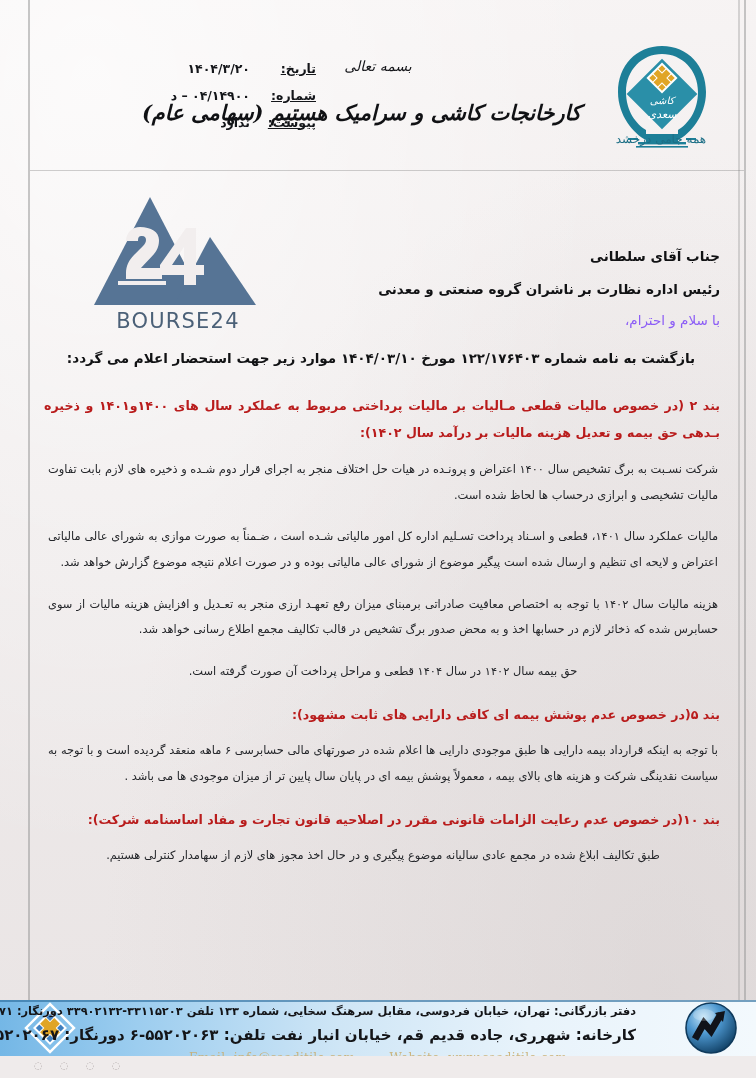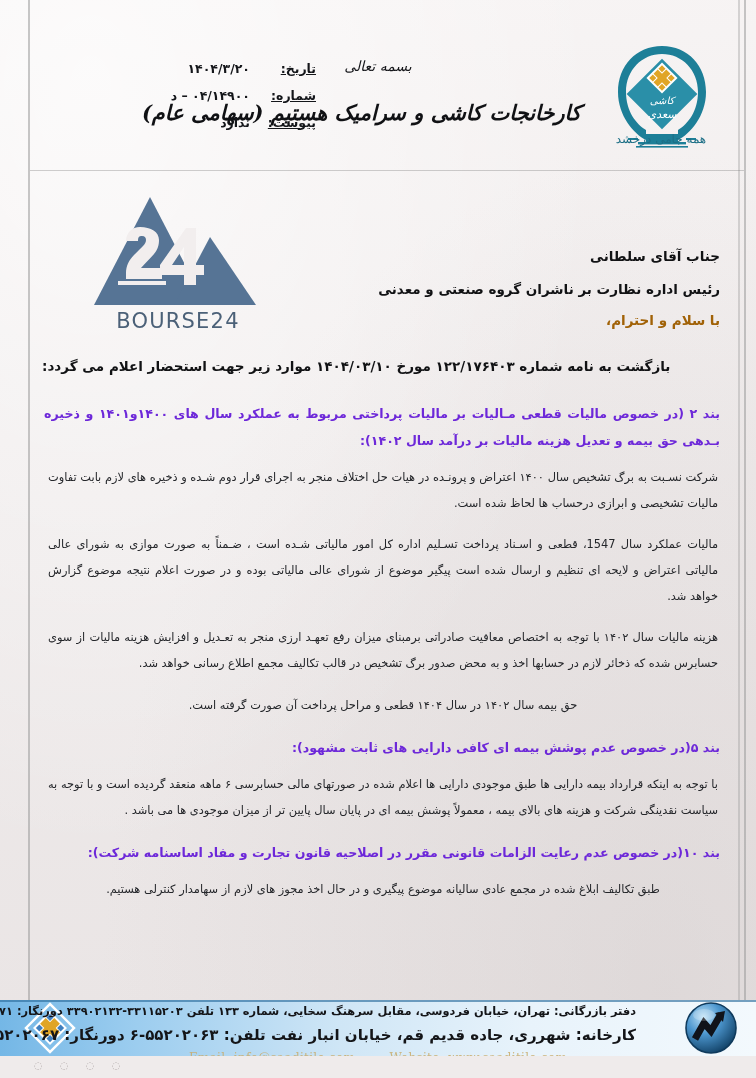--- a/index.html
+++ b/index.html
@@ -153,40 +153,40 @@
     font-size: 13.5px;
     font-weight: bold;
     line-height: 2.45;
     color: #111214;
     margin-bottom: 6px;
     padding-right: 6px;
   }
   .salutation {
     text-align: right;
     font-size: 13.5px;
-    font-weight: bold;
-    color: #a16207;
+    font-weight: normal;
+    color: #8b5cf6;
     padding-right: 6px;
-    margin-bottom: 26px;
+    margin-bottom: 18px;
   }
   .ref-line {
-    text-align: left;
+    text-align: center;
     font-size: 13.5px;
     font-weight: bold;
     color: #111214;
     padding-right: 6px;
     margin-bottom: 20px;
     line-height: 1.9;
   }
   .clause-heading {
     text-align: justify;
     text-align-last: right;
     font-size: 12.6px;
     font-weight: bold;
-    color: #6d28d9;
+    color: #b91c1c;
     line-height: 2.2;
     margin: 16px 6px 10px 2px;
   }
   .para {
     text-align: justify;
     text-align-last: right;
     font-size: 11.4px;
     font-weight: normal;
     color: #24262a;
     line-height: 2.25;
@@ -363,21 +363,21 @@
       <div>رئیس اداره نظارت بر ناشران گروه صنعتی و معدنی</div>
     </div>
 
     <div class="salutation">با سلام و احترام،</div>
 
     <div class="ref-line">بازگشت به نامه شماره ۱۲۲/۱۷۶۴۰۳ مورخ ۱۴۰۴/۰۳/۱۰ موارد زیر جهت استحضار اعلام می گردد:</div>
 
     <div>
       <div class="clause-heading">بند ۲ (در خصوص مالیات قطعی مـالیات بر مالیات پرداختی مربوط به عملکرد سال های ۱۴۰۰و۱۴۰۱ و ذخیره بـدهی حق بیمه و تعدیل هزینه مالیات بر درآمد سال ۱۴۰۲):</div>
       <div class="para">شرکت نسـبت به برگ تشخیص سال ۱۴۰۰ اعتراض و پرونـده در هیات حل اختلاف منجر به اجرای قرار دوم شـده و ذخیره های لازم بابت تفاوت مالیات تشخیصی و ابرازی درحساب ها لحاظ شده است.</div>
-      <div class="para">مالیات عملکرد سال 1547، قطعی و اسـناد پرداخت تسـلیم اداره کل امور مالیاتی شـده است ، ضـمناً به صورت موازی به شورای عالی مالیاتی اعتراض و لایحه ای تنظیم و ارسال شده است پیگیر موضوع از شورای عالی مالیاتی بوده و در صورت اعلام نتیجه موضوع گزارش خواهد شد.</div>
+      <div class="para">مالیات عملکرد سال ۱۴۰۱، قطعی و اسـناد پرداخت تسـلیم اداره کل امور مالیاتی شـده است ، ضـمناً به صورت موازی به شورای عالی مالیاتی اعتراض و لایحه ای تنظیم و ارسال شده است پیگیر موضوع از شورای عالی مالیاتی بوده و در صورت اعلام نتیجه موضوع گزارش خواهد شد.</div>
       <div class="para">هزینه مالیات سال ۱۴۰۲ با توجه به اختصاص معافیت صادراتی برمبنای میزان رفع تعهـد ارزی منجر به تعـدیل و افزایش هزینه مالیات از سوی حسابرس شده که ذخائر لازم در حسابها اخذ و به محض صدور برگ تشخیص در قالب تکالیف مجمع اطلاع رسانی خواهد شد.</div>
       <div class="para center-last">حق بیمه سال ۱۴۰۲ در سال ۱۴۰۴ قطعی و مراحل پرداخت آن صورت گرفته است.</div>
     </div>
 
     <div>
       <div class="clause-heading">بند ۵(در خصوص عدم پوشش بیمه ای کافی دارایی های ثابت مشهود):</div>
       <div class="para">با توجه به اینکه قرارداد بیمه دارایی ها طبق موجودی دارایی ها اعلام شده در صورتهای مالی حسابرسی ۶ ماهه منعقد گردیده است و با توجه به  سیاست نقدینگی شرکت و هزینه های بالای بیمه ، معمولاً پوشش بیمه ای در پایان سال پایین تر از میزان موجودی ها می باشد .</div>
     </div>
 
     <div>

